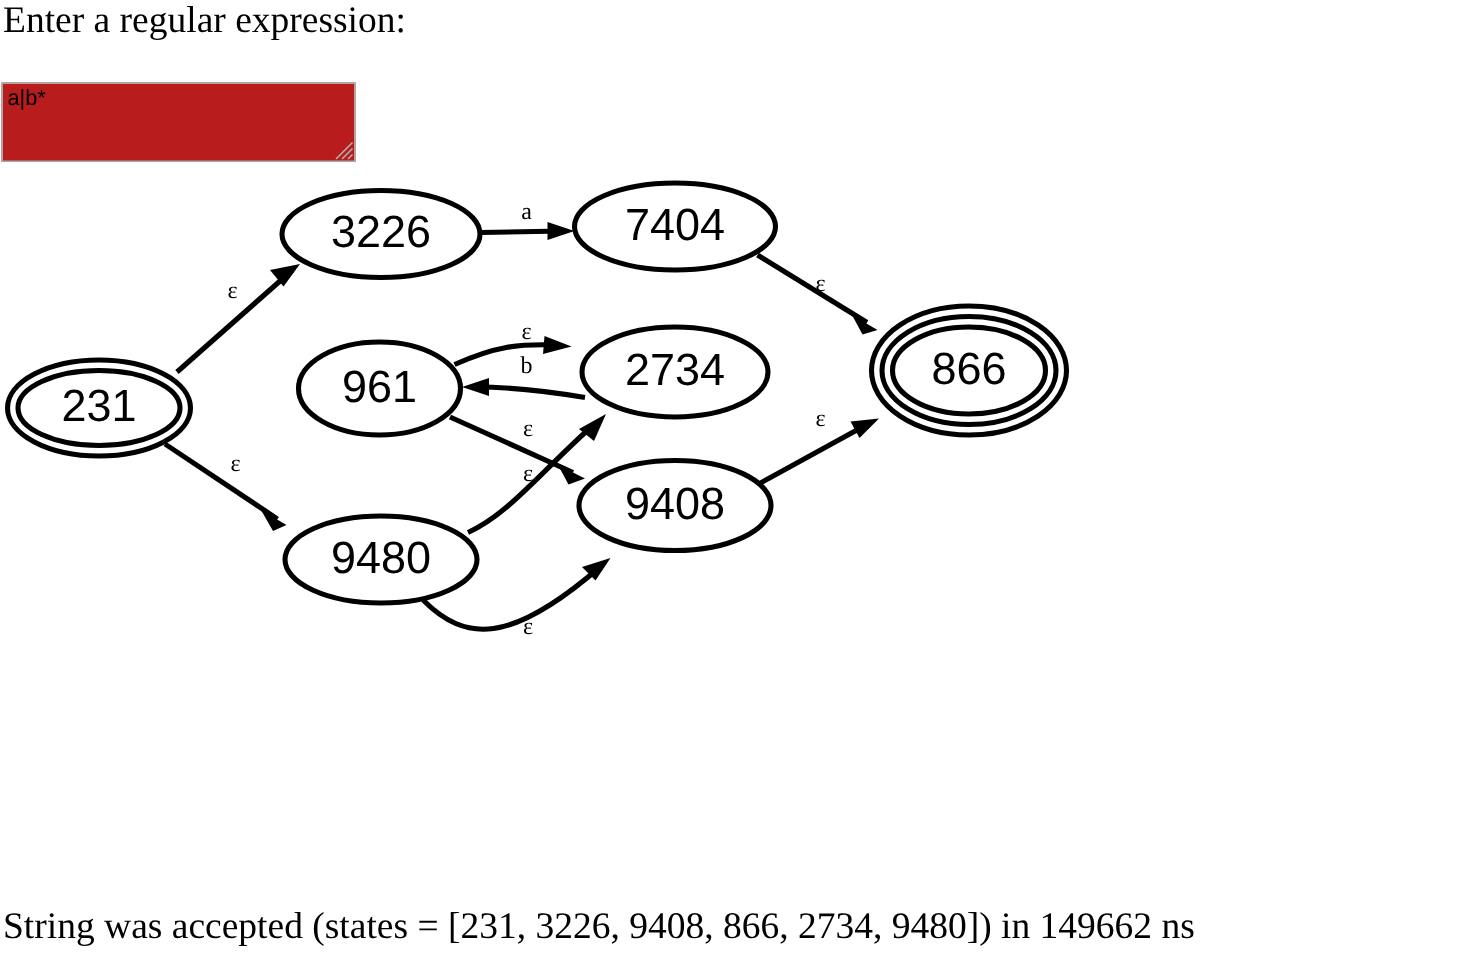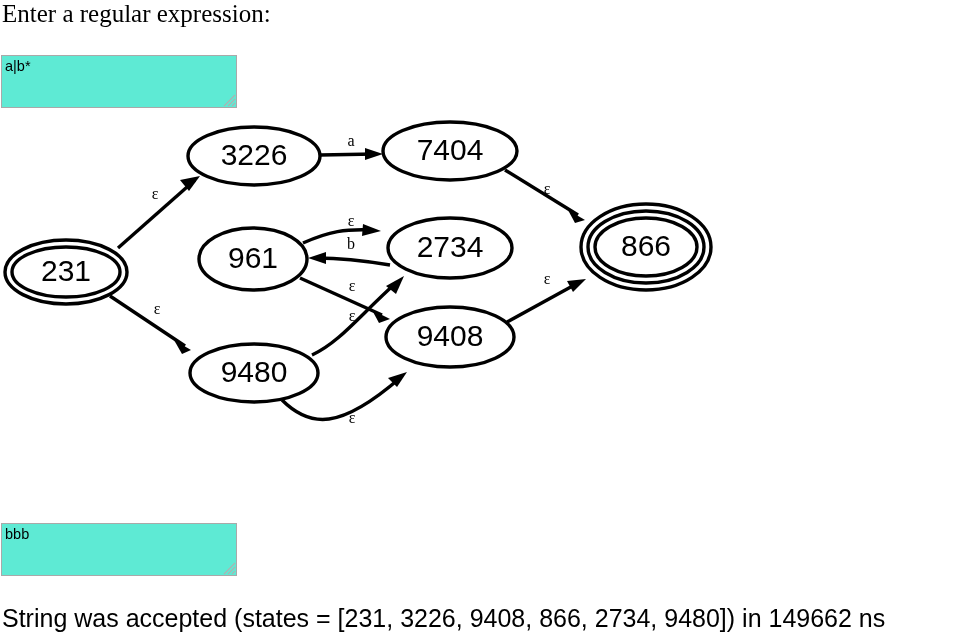--- a/index.html
+++ b/index.html
@@ -43,21 +43,21 @@
   #string-wrap { top: 523px; }
 
   textarea.inputbox {
     display: block;
     box-sizing: border-box;
     width: 236px;
     height: 53px;
     margin: 0;
     padding: 2px 3px;
     border: 1px solid #a9a9a9;
-    background: #5eead4;
+    background: #b91c1c;
     color: #000000;
     font-family: "Liberation Sans", sans-serif;
     font-size: 14.5px;
     line-height: 17px;
     resize: none;
     outline: none;
     overflow: hidden;
   }
   .resize-grip {
     position: absolute;
@@ -102,21 +102,21 @@
   }
   .arrow-head {
     fill: #000000;
     stroke: none;
   }
 
   #result-line {
     position: absolute;
     left: 2px;
     top: 604px;
-    font-family: Liberation Sans, sans-serif;
+    font-family: Liberation Serif, serif;
     font-size: 25px;
     line-height: 28px;
     white-space: nowrap;
     color: #000000;
   }
 </style>
 </head>
 <body>
 
 <div class="page">
@@ -235,26 +235,16 @@
     </g>
 
     <g>
       <ellipse class="node-ellipse" cx="254" cy="263" rx="64" ry="29"></ellipse>
       <text class="node-label" x="254" y="264">9480</text>
     </g>
 
   </svg>
 
 
-  <div class="ta-wrap" id="string-wrap">
-    <textarea class="inputbox" id="string-input" spellcheck="false" placeholder="Enter a string to test" style="">bbb</textarea>
-    <svg class="resize-grip" viewBox="0 0 14 14">
-      <g stroke="#b0b0b0" stroke-width="1.1">
-        <line x1="13" y1="2" x2="2" y2="13"></line>
-        <line x1="13" y1="6" x2="6" y2="13"></line>
-        <line x1="13" y1="10" x2="10" y2="13"></line>
-      </g>
-    </svg>
-  </div>
 
   <div id="result-line">String was accepted (states = [231, 3226, 9408, 866, 2734, 9480]) in 149662 ns</div>
 
 </div>
 
 </body></html>

